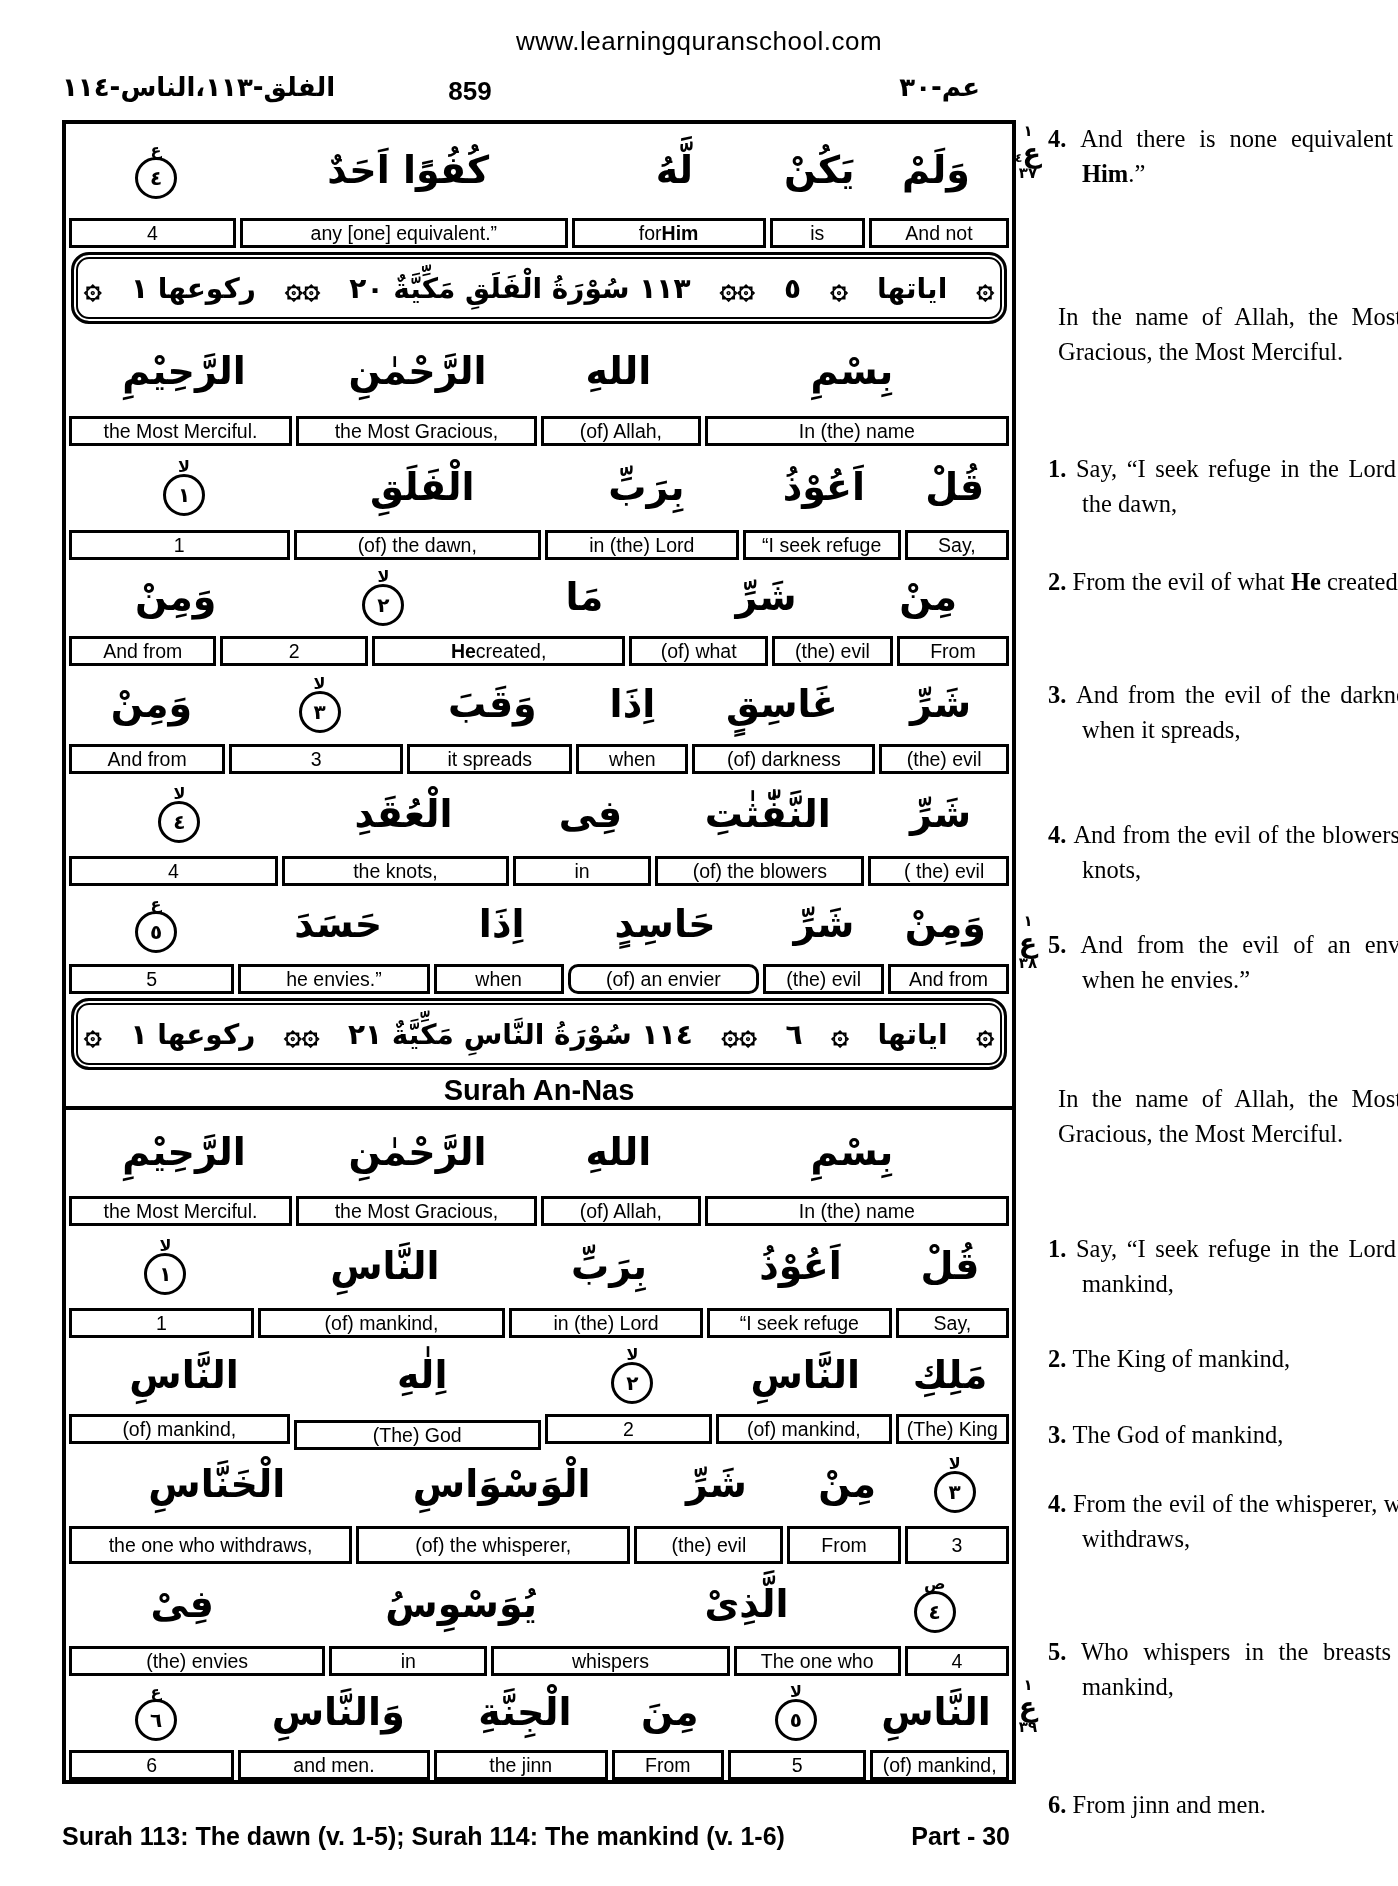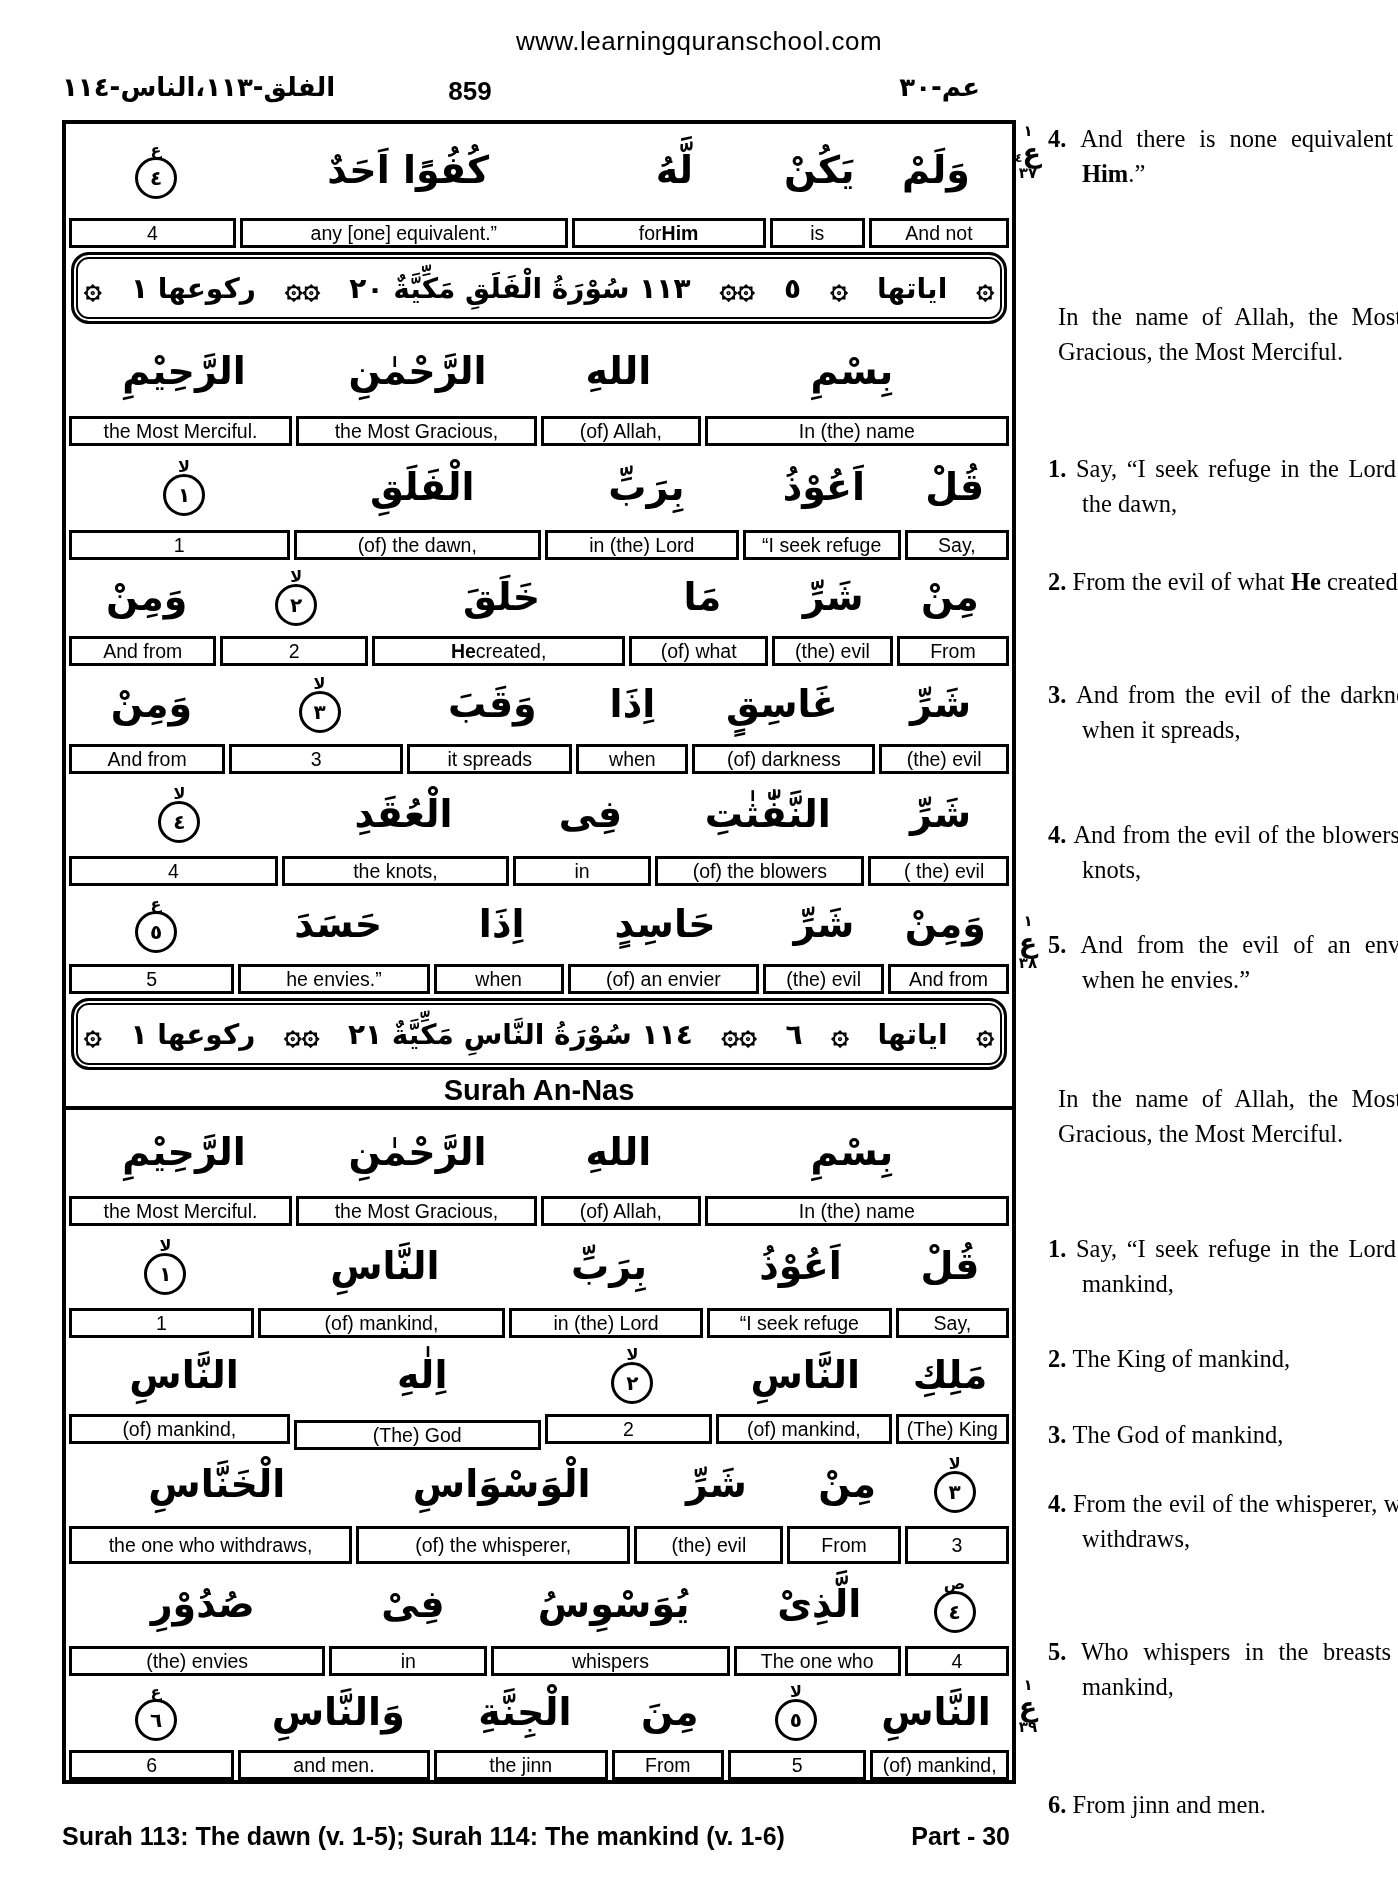--- a/index.html
+++ b/index.html
@@ -150,21 +150,20 @@
         <div class="tc" style="flex-grow: 11;">
           <span>Say,</span>
         </div>
       </div>
       <div class="row ar-row" style="height: 76px;">
         <div class="aw" dir="rtl" style="flex-grow: 16;">وَمِنْ</div>
         <div class="aw mk" style="flex-grow: 16;">
           <span class="sup">لا</span>
           <span class="circ">٢</span>
         </div>
-        <div class="aw" dir="rtl" style="flex-grow: 28;">خَلَقَ</div>
         <div class="aw" dir="rtl" style="flex-grow: 15;">مَا</div>
         <div class="aw" dir="rtl" style="flex-grow: 13;">شَرِّ</div>
         <div class="aw" dir="rtl" style="flex-grow: 12;">مِنْ</div>
       </div>
       <div class="row tr-row" style="height: 30px;">
         <div class="tc" style="flex-grow: 16;">
           <span>And from</span>
         </div>
         <div class="tc" style="flex-grow: 16;">
           <span>2</span>
@@ -256,21 +255,21 @@
       <div class="row tr-row" style="height: 30px;">
         <div class="tc" style="flex-grow: 18;">
           <span>5</span>
         </div>
         <div class="tc" style="flex-grow: 21;">
           <span>he envies.”</span>
         </div>
         <div class="tc" style="flex-grow: 14;">
           <span>when</span>
         </div>
-        <div class="tc" style="flex-grow: 21;">
+        <div class="tc" style="flex-grow: 21; border-radius: 10px;">
           <span>(of) an envier</span>
         </div>
         <div class="tc" style="flex-grow: 13;">
           <span>(the) evil</span>
         </div>
         <div class="tc" style="flex-grow: 13;">
           <span>And from</span>
         </div>
       </div>
       <div class="row bn-row" style="height: 80px;">
@@ -382,21 +381,20 @@
           <span>(the) evil</span>
         </div>
         <div class="tc" style="flex-grow: 12;">
           <span>From</span>
         </div>
         <div class="tc" style="flex-grow: 11;">
           <span>3</span>
         </div>
       </div>
       <div class="row ar-row" style="height: 82px;">
-        <div class="aw" dir="rtl" style="flex-grow: 28;">صُدُوْرِ</div>
         <div class="aw" dir="rtl" style="flex-grow: 17;">فِىْ</div>
         <div class="aw" dir="rtl" style="flex-grow: 26;">يُوَسْوِسُ</div>
         <div class="aw" dir="rtl" style="flex-grow: 18;">الَّذِىْ</div>
         <div class="aw mk" style="flex-grow: 11;">
           <span class="sup">ص</span>
           <span class="circ">٤</span>
         </div>
       </div>
       <div class="row tr-row" style="height: 30px;">
         <div class="tc" style="flex-grow: 28;">

